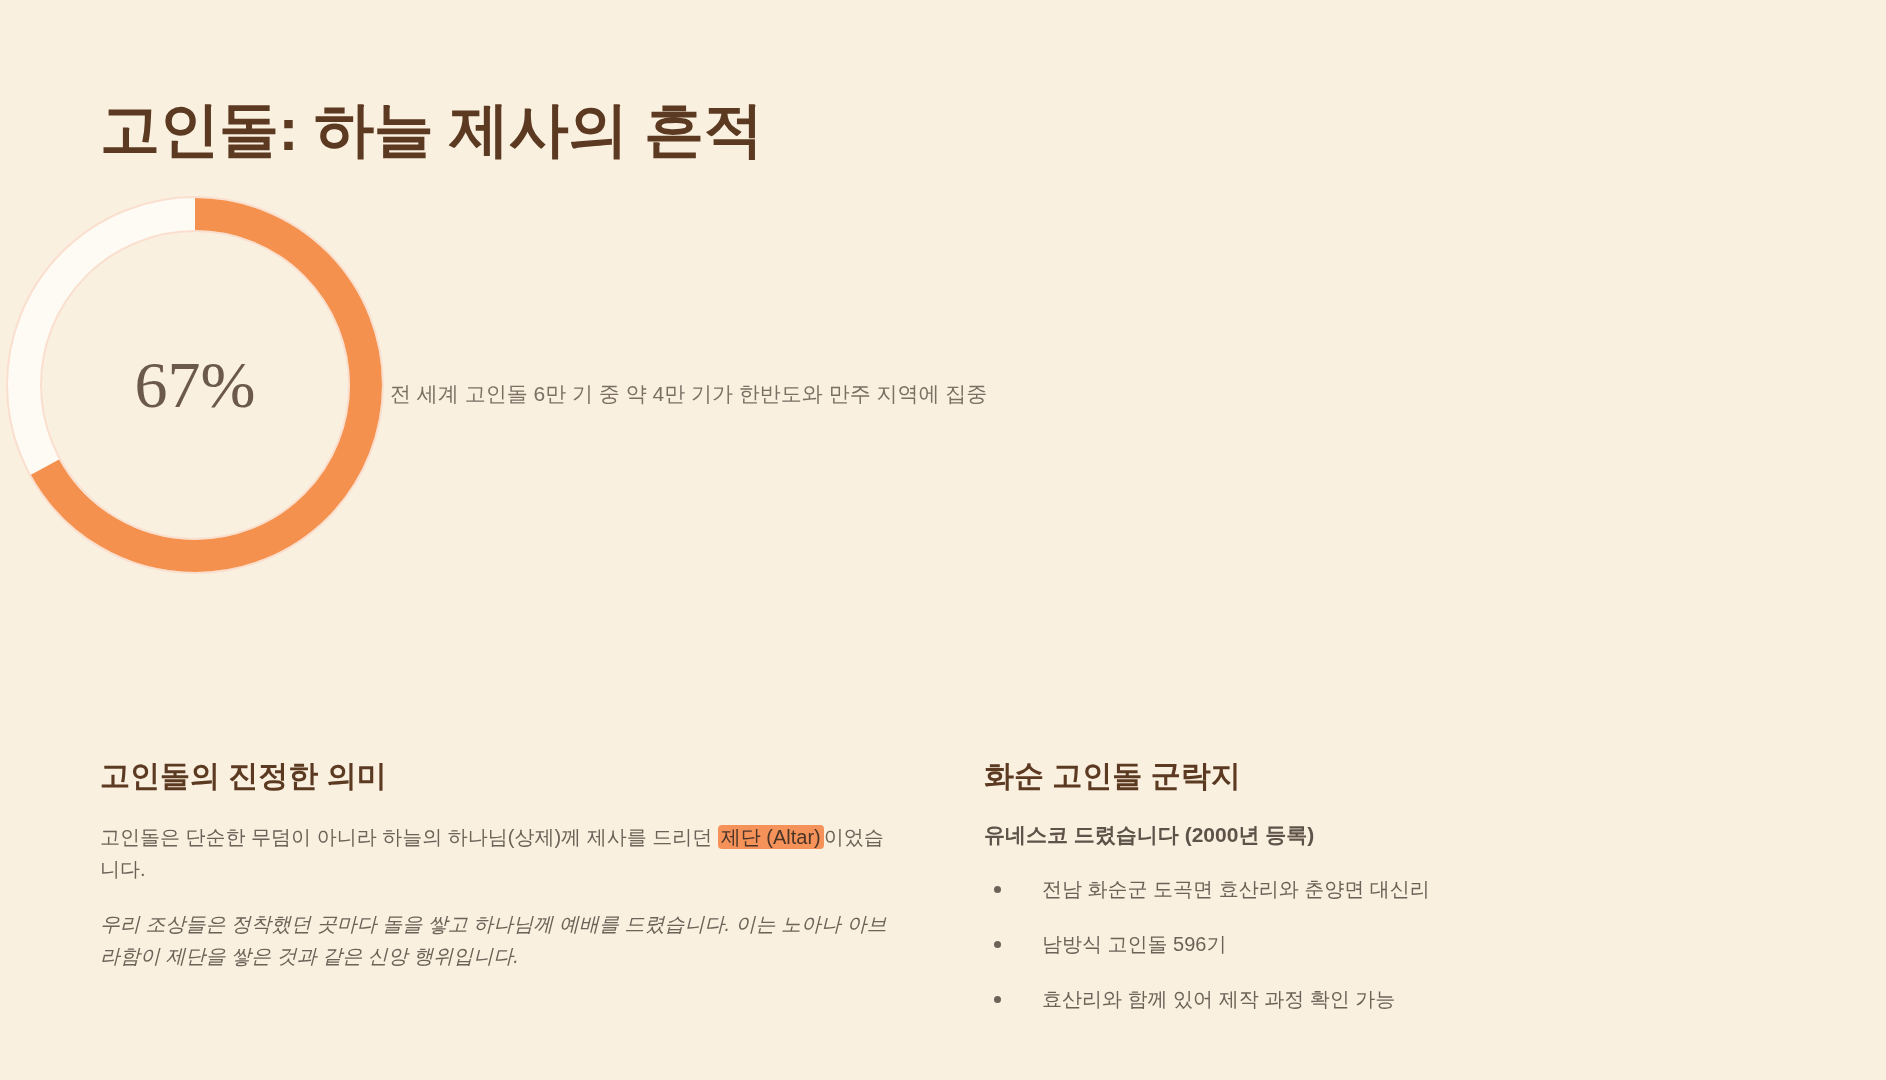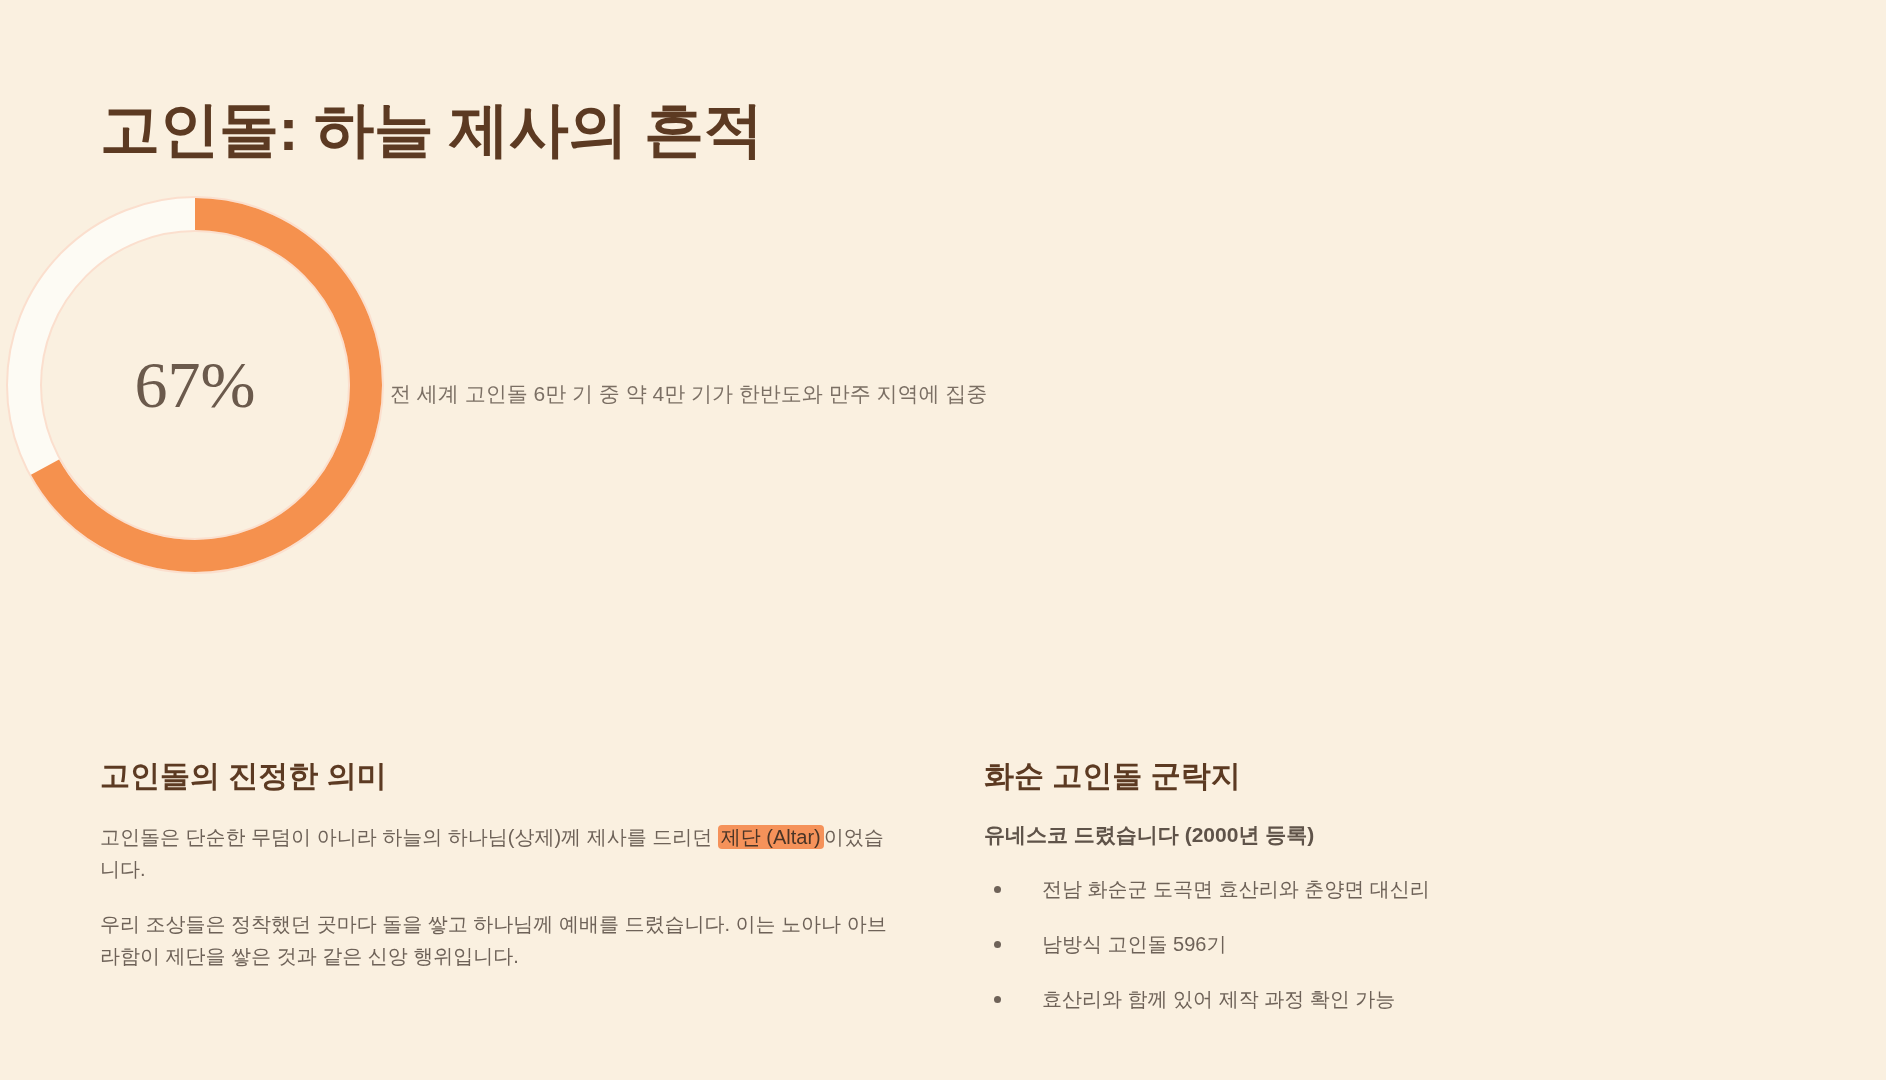--- a/index.html
+++ b/index.html
@@ -107,21 +107,21 @@
     margin: 0 0 26px 0;
     line-height: 1.3;
   }
   .body-para {
     font-size: 20px;
     line-height: 1.62;
     color: #6e6258;
     margin: 0 0 22px 0;
     max-width: 800px;
   }
-  .body-para:last-child { margin-bottom: 0; }
+  .body-para:last-child { margin-bottom: 0; font-style: italic; }
   .hl {
     background: #f5925a;
     color: #4a3527;
     padding: 1px 3px;
     border-radius: 4px;
     box-decoration-break: clone;
     -webkit-box-decoration-break: clone;
   }
   .sub-bold {
     font-size: 21px;

